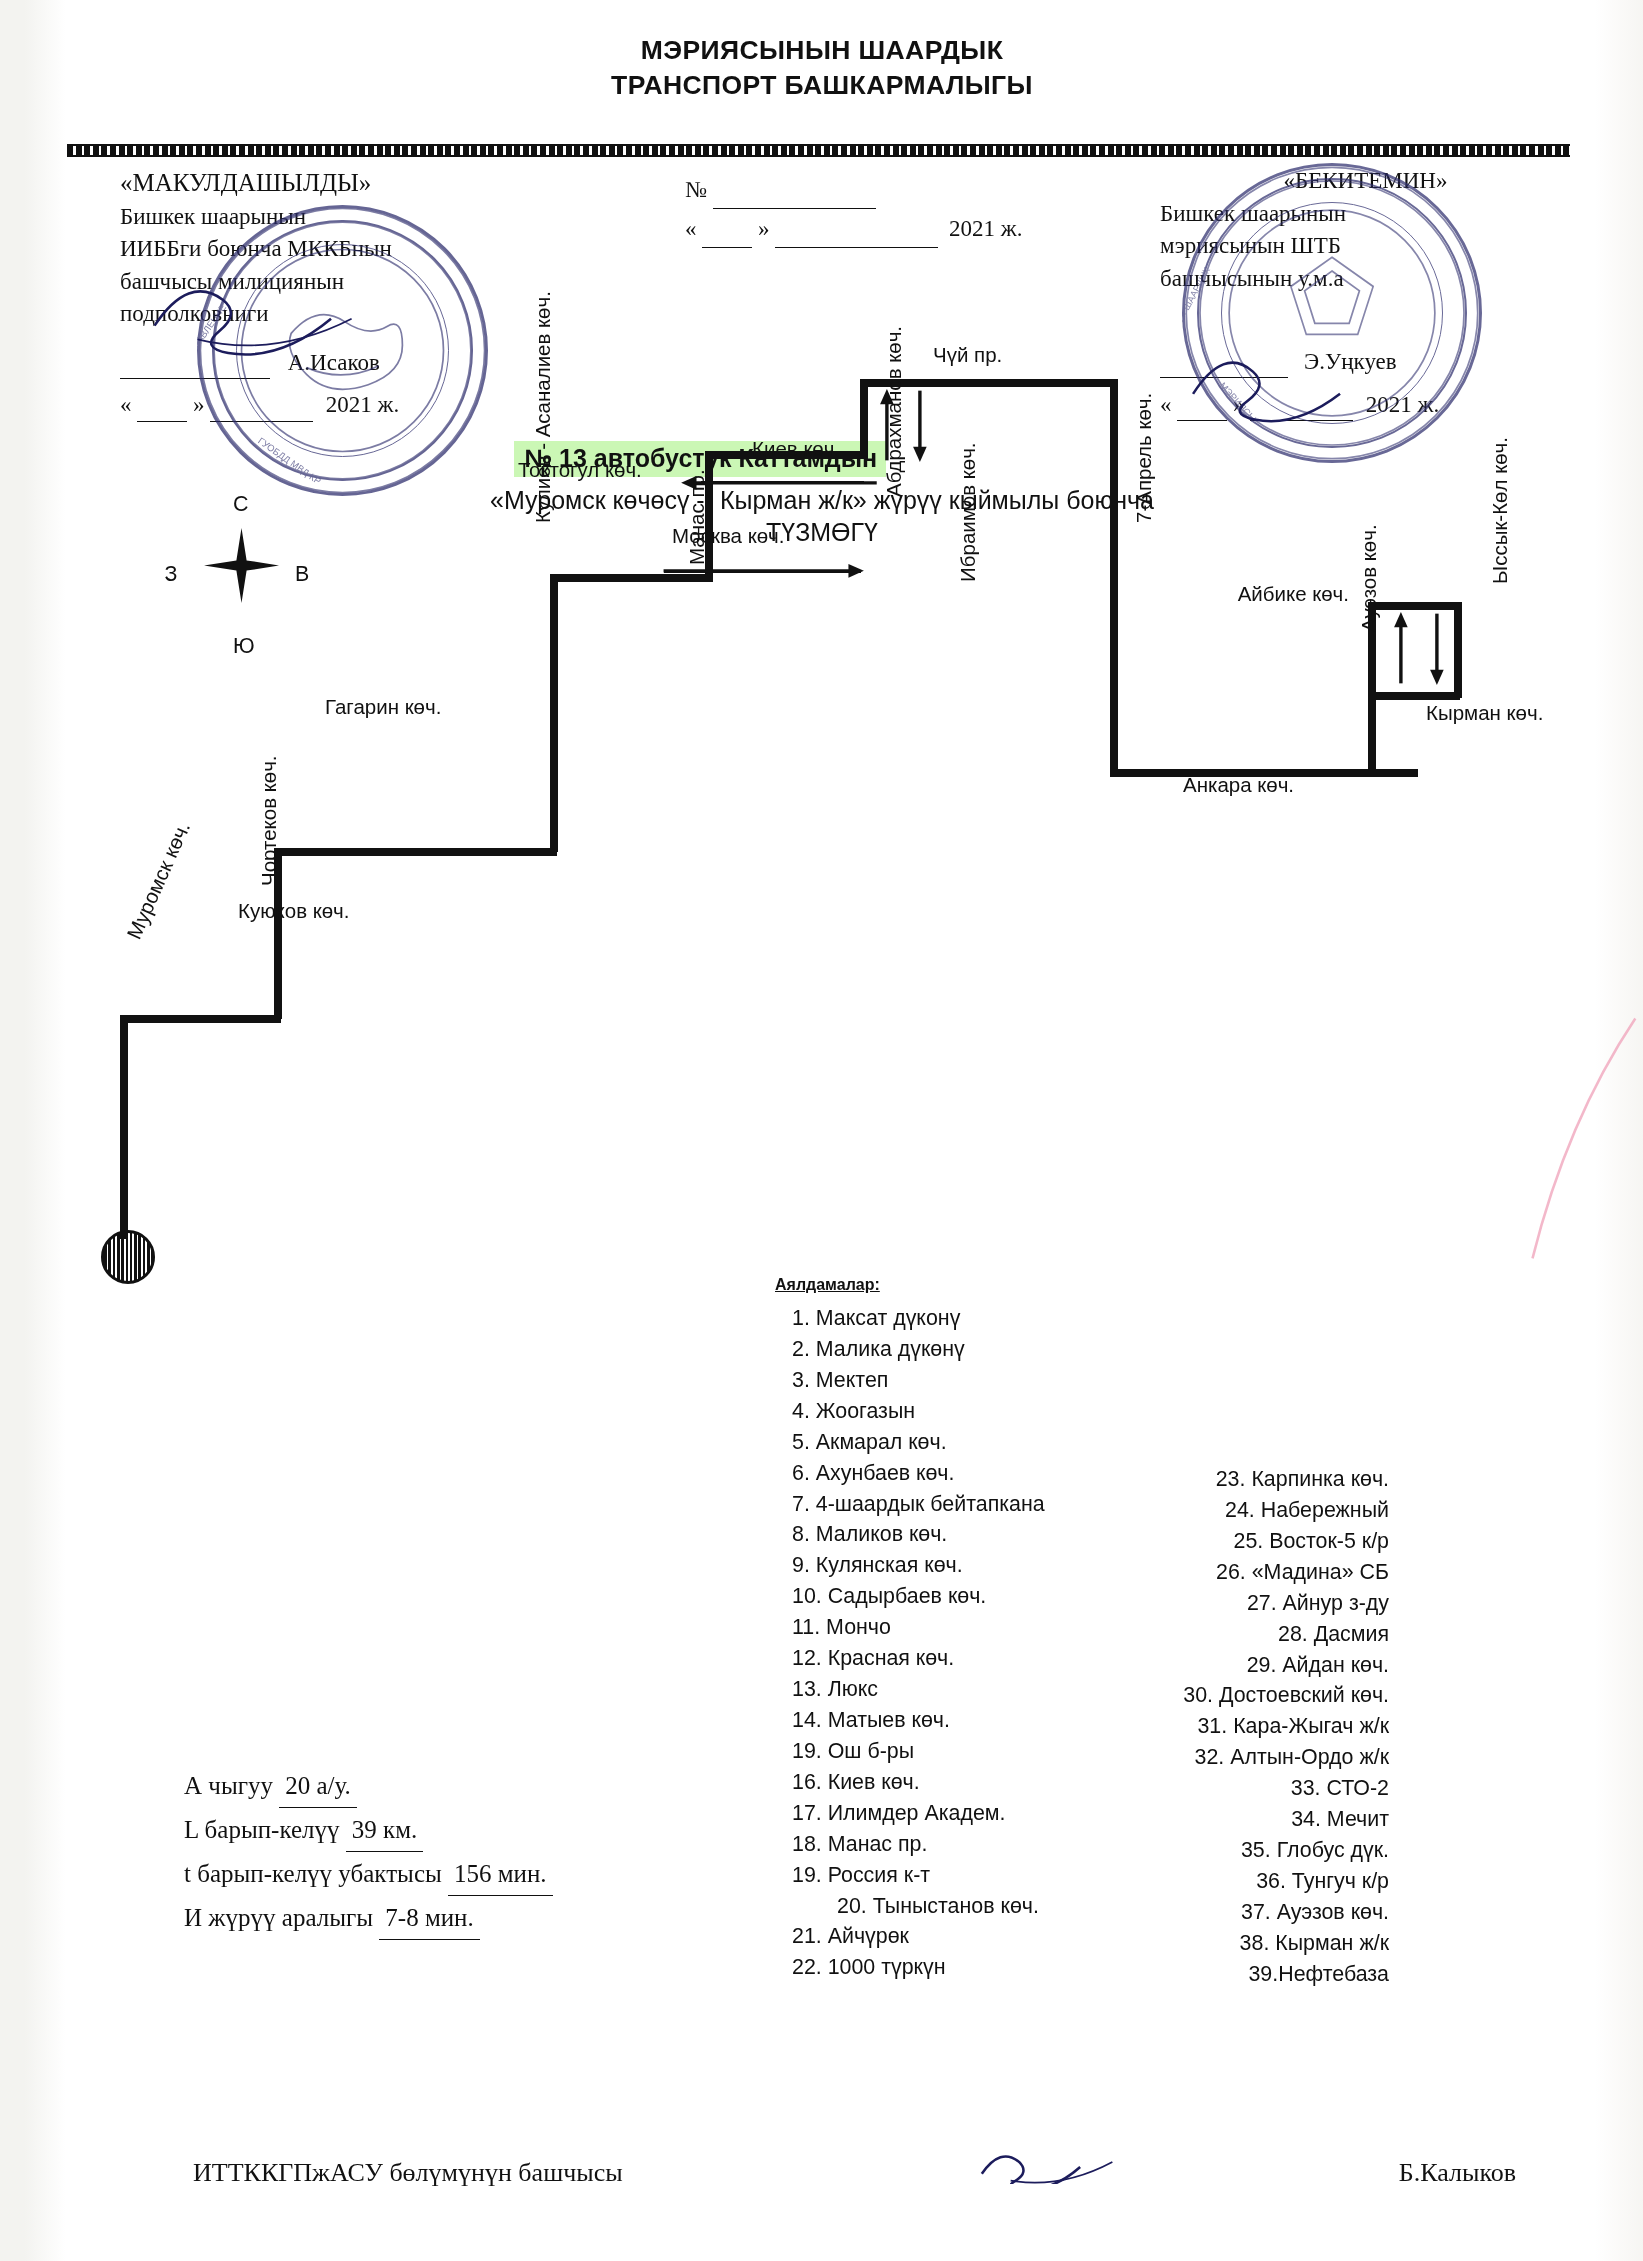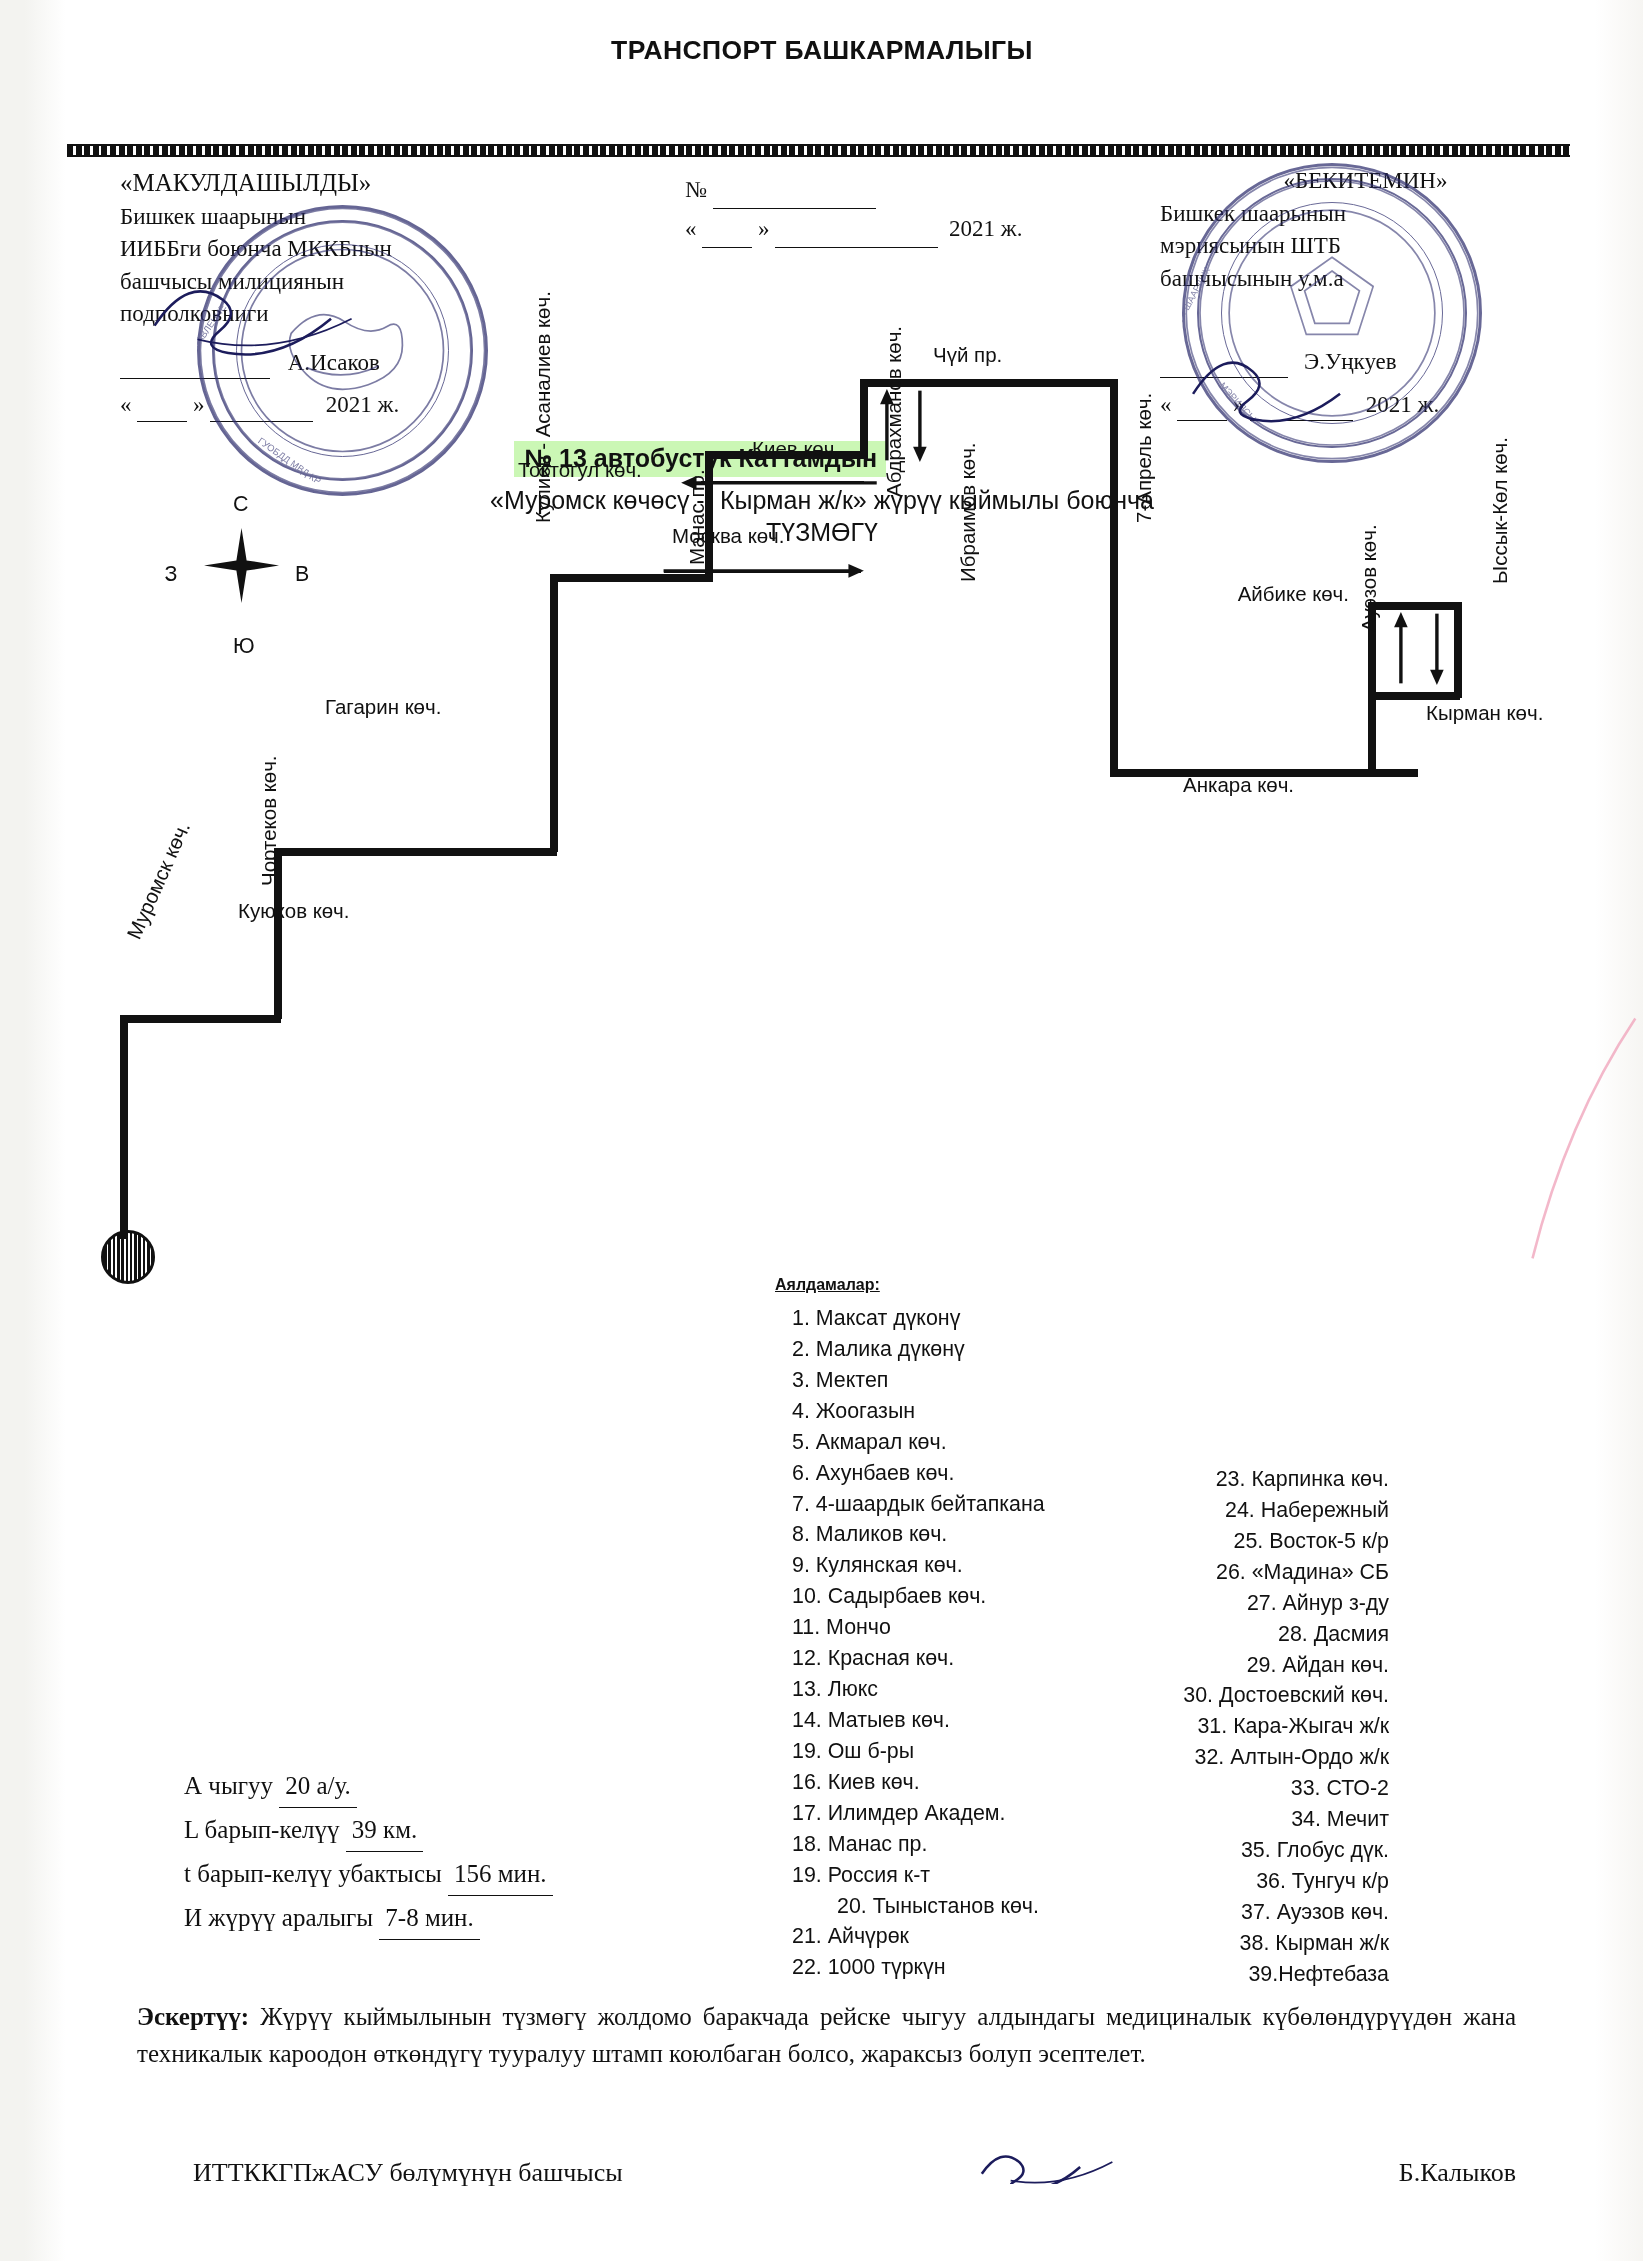--- a/index.html
+++ b/index.html
@@ -108,20 +108,21 @@
   .ink{position:absolute;stroke:#1c1c5c;fill:none;}
   .pink{position:absolute;right:0;top:1010px;width:223px;height:257px;pointer-events:none;}
 </style>
 </head>
 <body>
 
 <div class="page">
   <div class="scan-tint"></div>
 
   <div class="hdr">
+    <div>МЭРИЯСЫНЫН ШААРДЫК</div>
     <div>ТРАНСПОРТ БАШКАРМАЛЫГЫ</div>
   </div>
   <div class="rule"></div>
 
   <div class="blk serif left-col">
     <div class="t1">«МАКУЛДАШЫЛДЫ»</div>
     <div>Бишкек шаарынын</div>
     <div>ИИББги боюнча МККБнын</div>
     <div>башчысы милициянын</div>
     <div>подполковниги</div>
@@ -358,24 +359,20 @@
     <div>
       <span>t барып-келүү убактысы</span>
       <span class="uu">156 мин.</span>
     </div>
     <div>
       <span>И жүрүү аралыгы</span>
       <span class="uu">7-8 мин.</span>
     </div>
   </div>
 
-  <div class="note">
-    <b>Эскертүү:</b>
-    <span>Жүрүү кыймылынын түзмөгү жолдомо баракчада рейске чыгуу алдындагы медициналык күбөлөндүрүүдөн жана техникалык кароодон өткөндүгү тууралуу штамп коюлбаган болсо, жараксыз болуп эсептелет.</span>
-  </div>
 
   <div class="footer">
     <span>ИТТККГПжАСУ  бөлүмүнүн башчысы</span>
     <span>Б.Калыков</span>
   </div>
   <svg class="sig-scribble" viewBox="0 0 200 46">
     <path d="M6 34 q22 -32 44 -14 q12 12 -4 22 q-14 8 6 10 q36 4 70 -26" stroke="#1c1c5c" stroke-width="3" fill="none"></path>
     <path d="M40 42 q60 10 120 -22" stroke="#1c1c5c" stroke-width="2" fill="none"></path>
   </svg>
 

